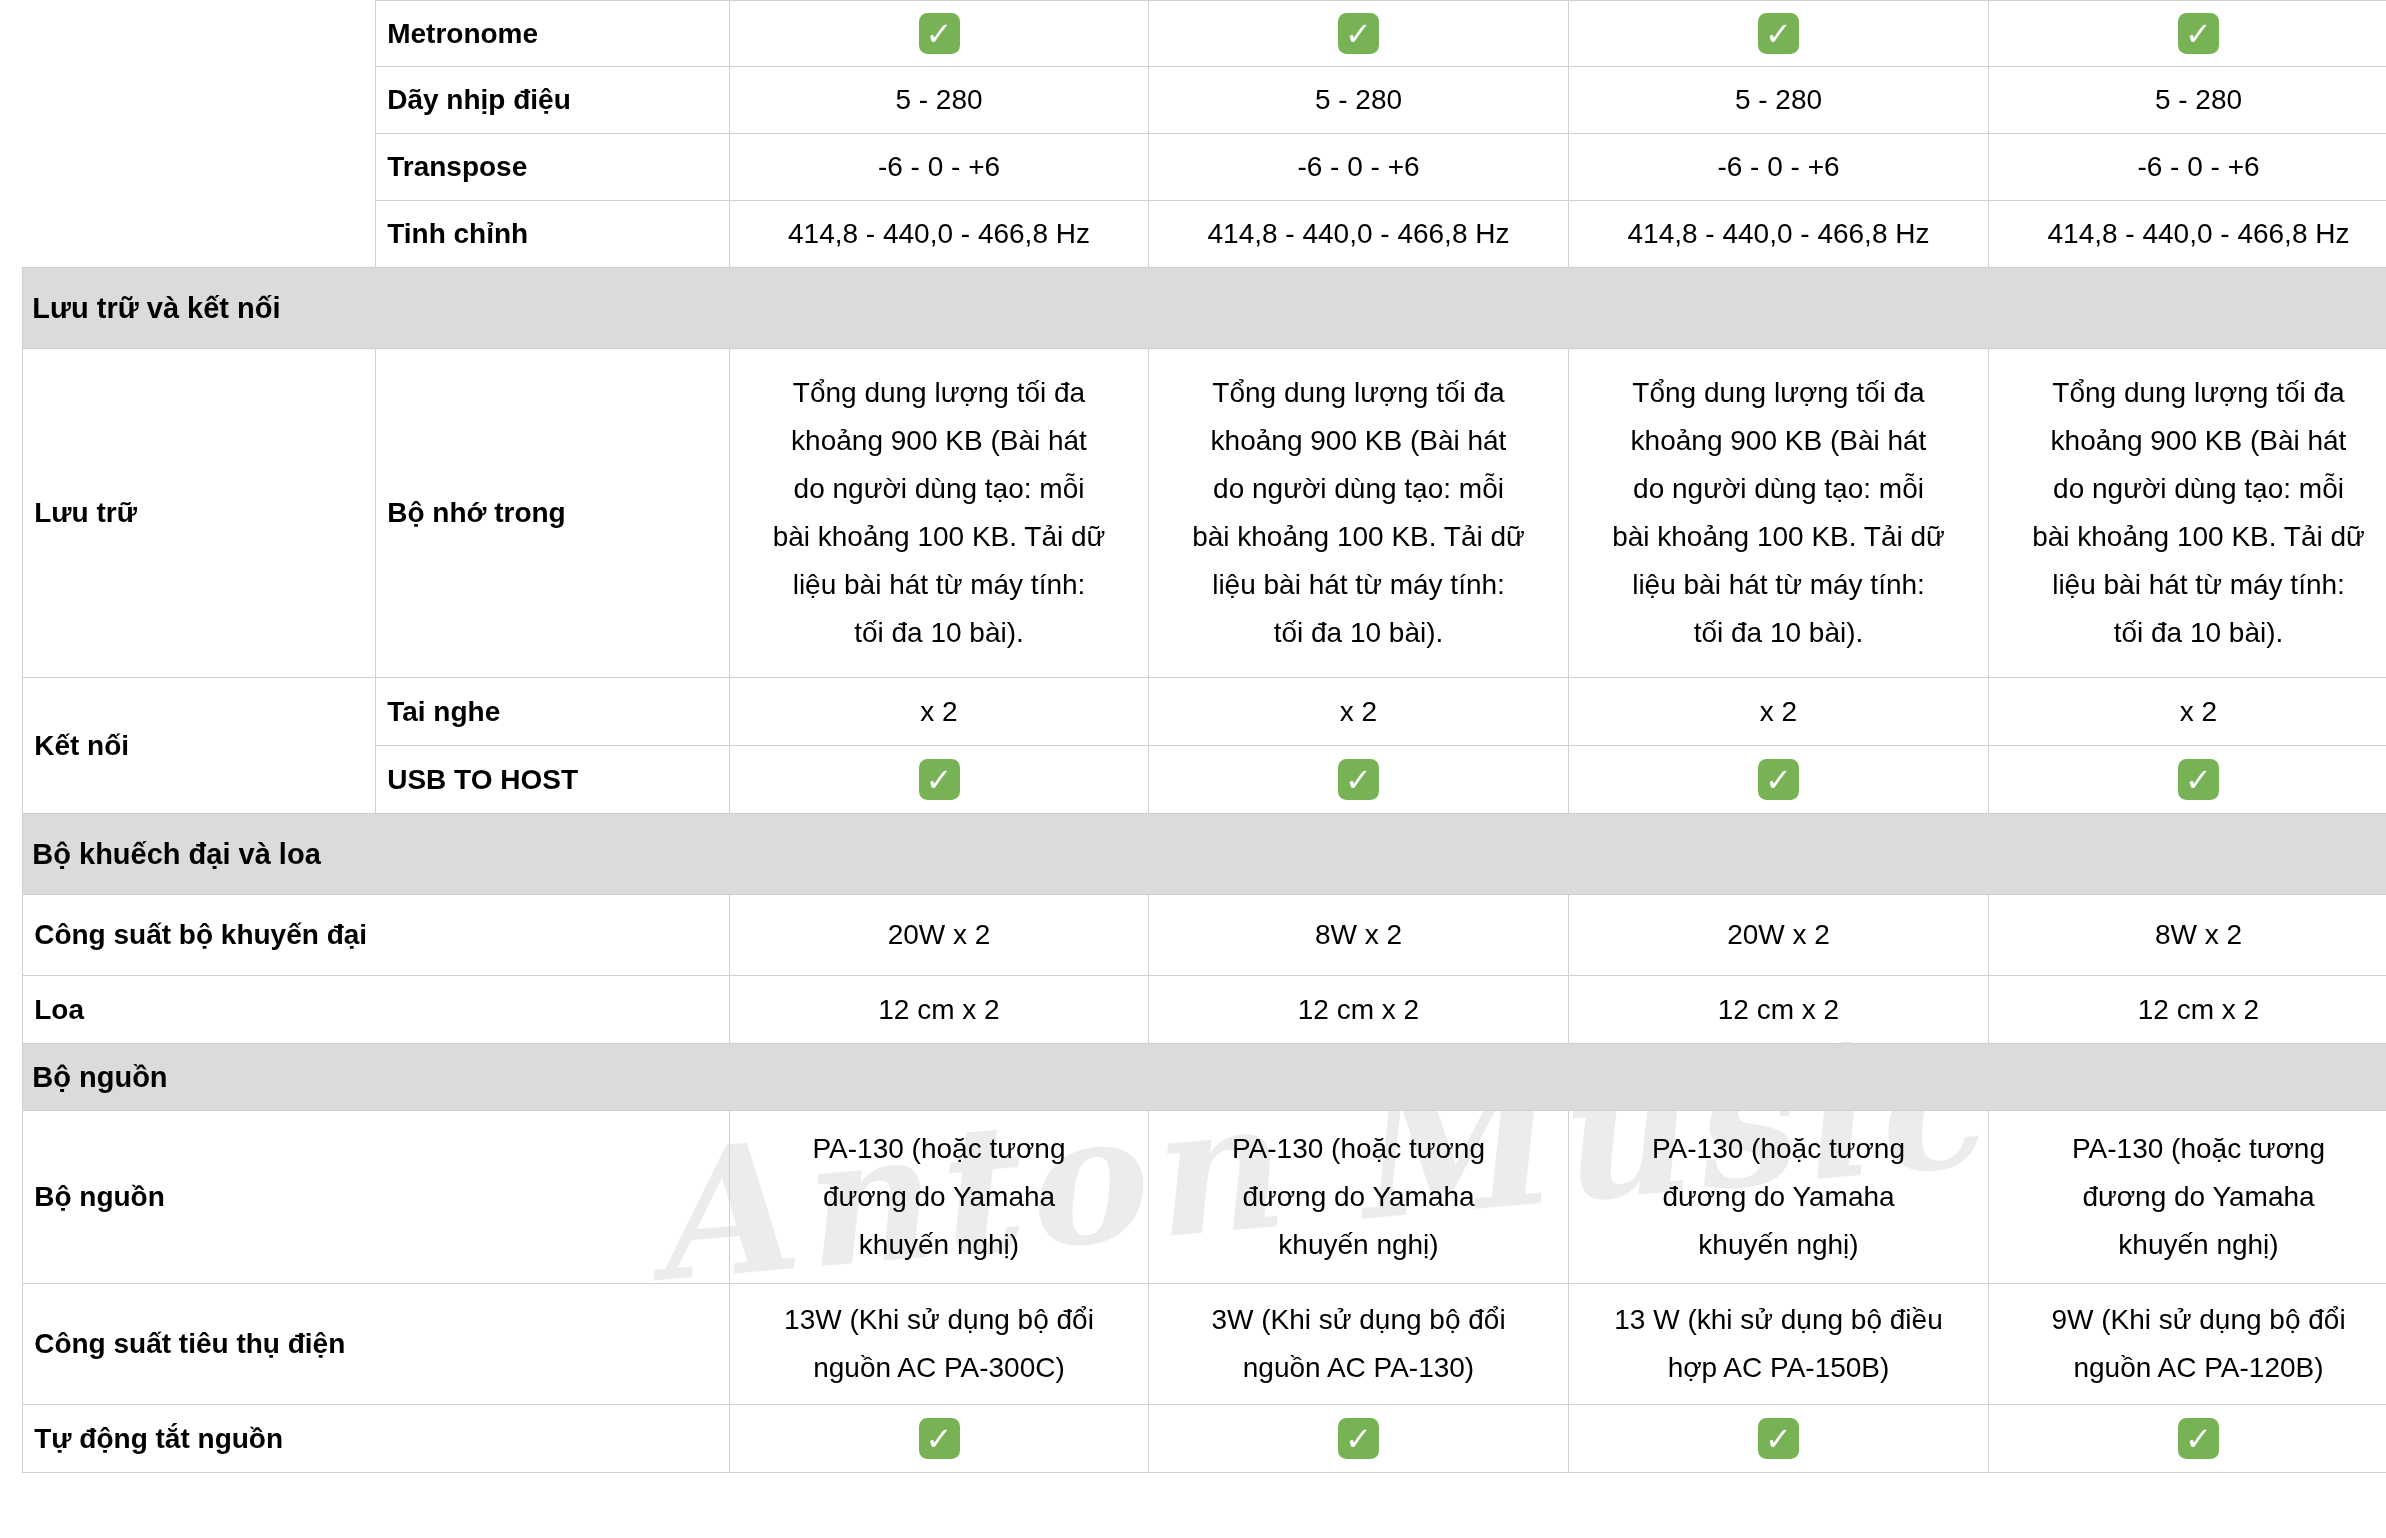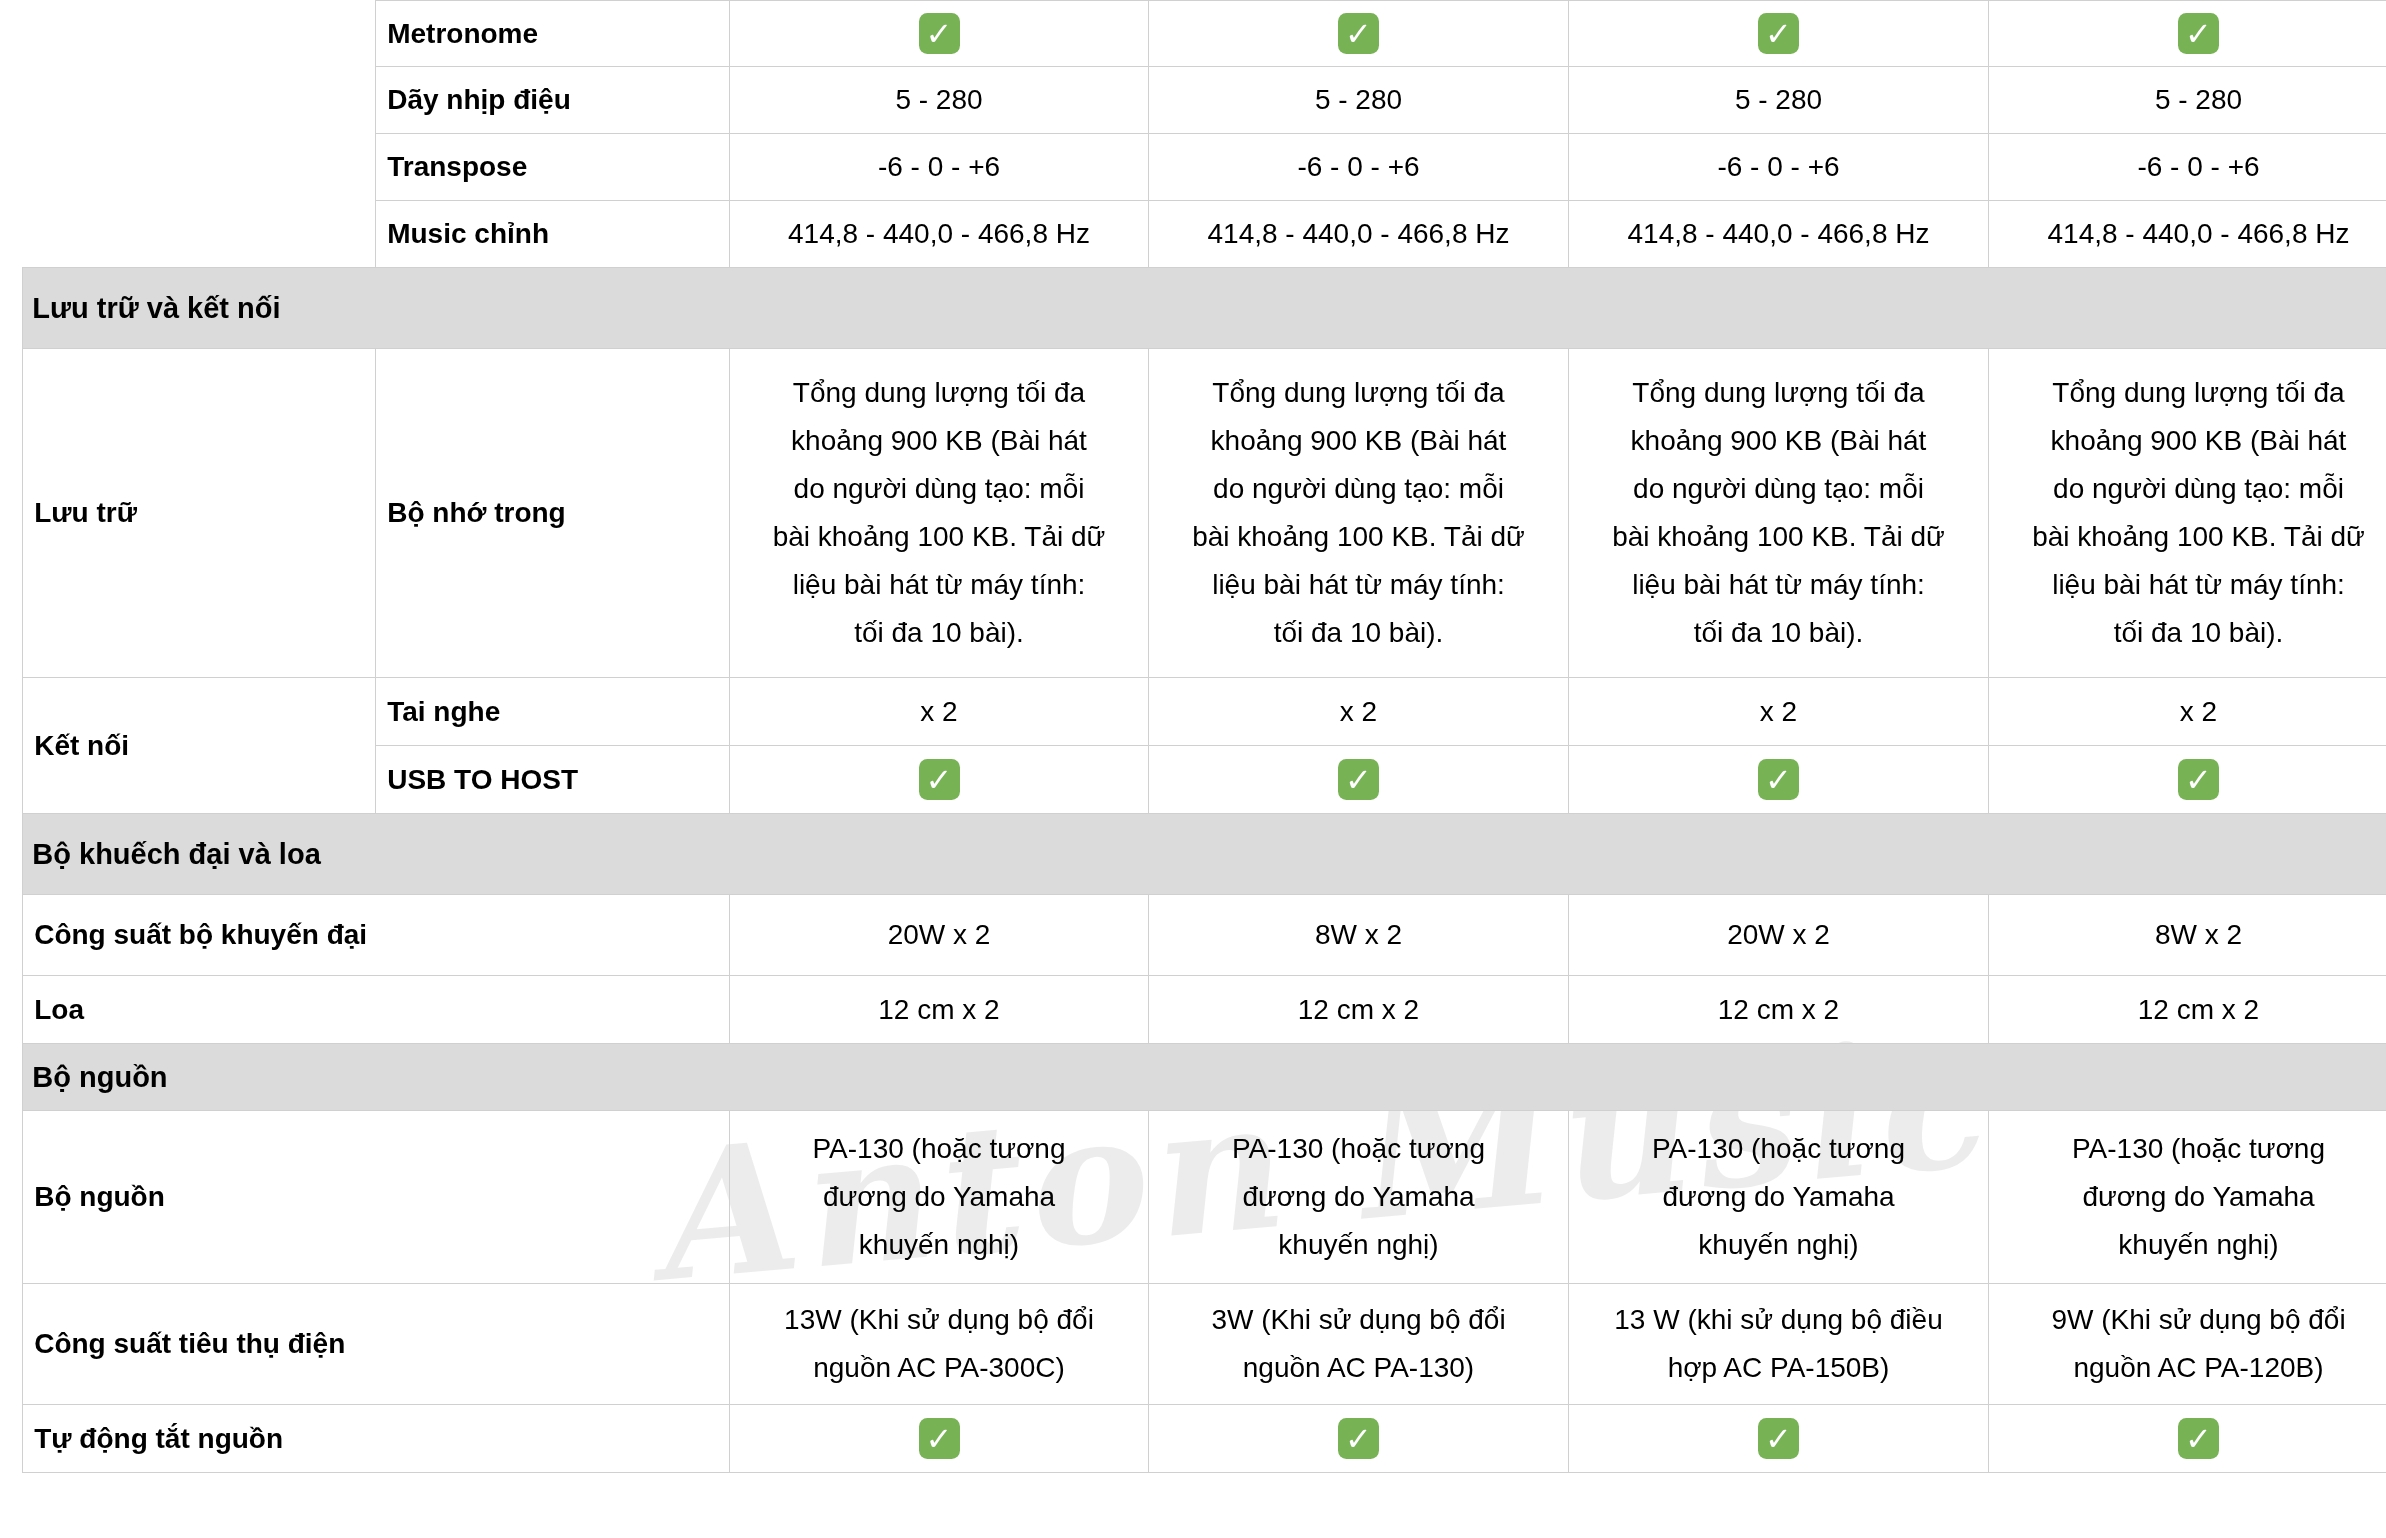--- a/index.html
+++ b/index.html
@@ -58,21 +58,21 @@
 
     <tr class="h72">
       <td class="lbl">Transpose</td>
       <td class="val">-6 - 0 - +6</td>
       <td class="val">-6 - 0 - +6</td>
       <td class="val">-6 - 0 - +6</td>
       <td class="val">-6 - 0 - +6</td>
     </tr>
 
     <tr class="h72">
-      <td class="lbl">Music chỉnh</td>
+      <td class="lbl">Tinh chỉnh</td>
       <td class="val">414,8 - 440,0 - 466,8 Hz</td>
       <td class="val">414,8 - 440,0 - 466,8 Hz</td>
       <td class="val">414,8 - 440,0 - 466,8 Hz</td>
       <td class="val">414,8 - 440,0 - 466,8 Hz</td>
     </tr>
 
     <tr class="section h70">
       <td colspan="6">Lưu trữ và kết nối</td>
     </tr>
 

